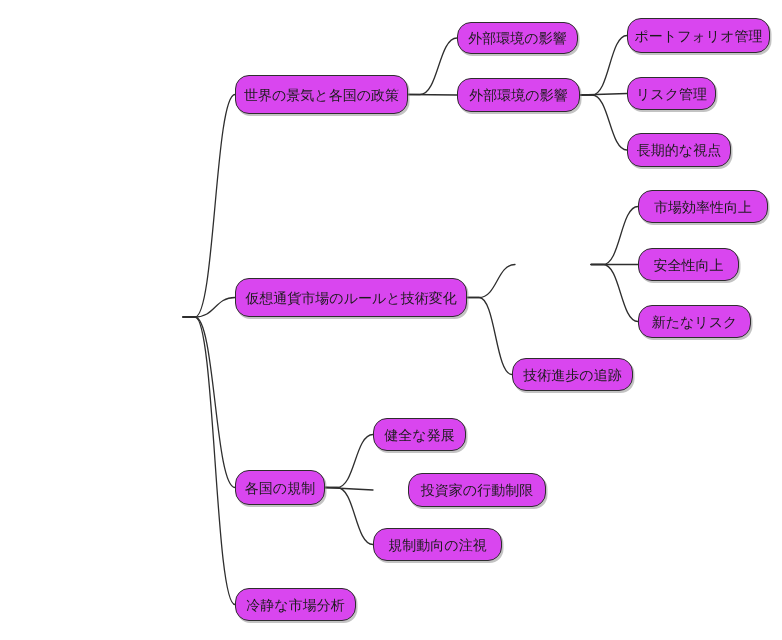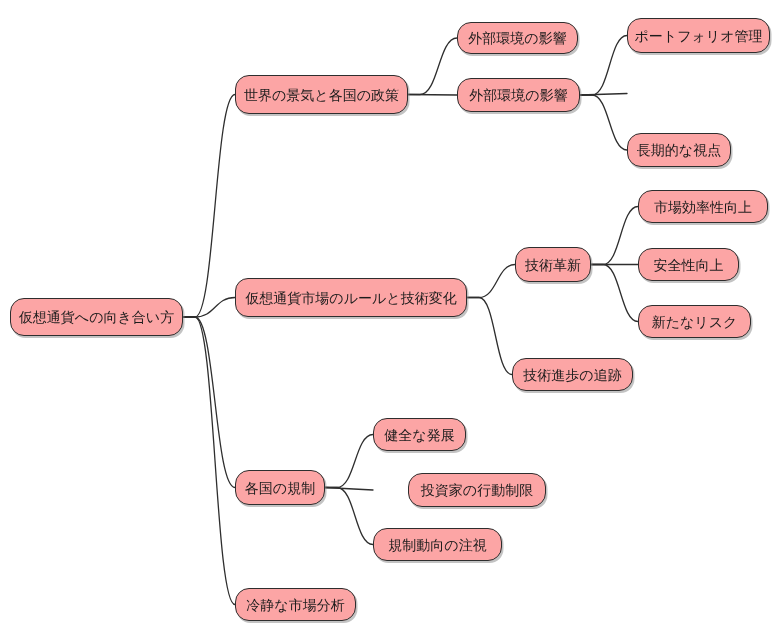--- a/index.html
+++ b/index.html
@@ -15,21 +15,21 @@
     position: absolute;
     left: 0; top: 0;
     width: 782px; height: 640px;
   }
   .node {
     position: absolute;
     box-sizing: border-box;
     display: flex;
     align-items: center;
     justify-content: center;
-    background: #fca5a5;
+    background: #d946ef;
     border: 1.5px solid #2e2e2e;
     border-radius: 14px;
     box-shadow: 1.5px 2px 0 rgba(135,135,135,0.5);
     font-size: 14px;
     color: #1c1c1c;
     white-space: nowrap;
     line-height: 1;
   }
 </style>
 </head>
@@ -49,28 +49,27 @@
       <path d="M467,297.5 L479,297.5 C497,297.5 497,264.5 515,264.5" fill="none" stroke="#2e2e2e" stroke-width="1.3" stroke-linecap="round"></path>
       <path d="M467,297.5 L479,297.5 C495.5,297.5 495.5,374.5 512,374.5" fill="none" stroke="#2e2e2e" stroke-width="1.3" stroke-linecap="round"></path>
       <path d="M591,264.5 L603,264.5 C620.5,264.5 620.5,206.5 638,206.5" fill="none" stroke="#2e2e2e" stroke-width="1.3" stroke-linecap="round"></path>
       <path d="M591,264.5 L638,264.5" fill="none" stroke="#2e2e2e" stroke-width="1.3" stroke-linecap="round"></path>
       <path d="M591,264.5 L603,264.5 C620.5,264.5 620.5,321.5 638,321.5" fill="none" stroke="#2e2e2e" stroke-width="1.3" stroke-linecap="round"></path>
       <path d="M325,487.5 L337,487.5 C355,487.5 355,434.5 373,434.5" fill="none" stroke="#2e2e2e" stroke-width="1.3" stroke-linecap="round"></path>
       <path d="M325,487.5 L373,490" fill="none" stroke="#2e2e2e" stroke-width="1.3" stroke-linecap="round"></path>
       <path d="M325,487.5 L337,487.5 C355,487.5 355,544.5 373,544.5" fill="none" stroke="#2e2e2e" stroke-width="1.3" stroke-linecap="round"></path>
     </svg>
 
-  <div class="node" id="n-root" style="left: 10px; top: 298px; width: 173px; height: 38px;">仮想通貨への向き合い方</div>
   <div class="node" id="n-world_policy" style="left: 235px; top: 75px; width: 173px; height: 39px;">世界の景気と各国の政策</div>
   <div class="node" id="n-external_env" style="left: 457px; top: 22px; width: 121px; height: 32px;">外部環境の影響</div>
   <div class="node" id="n-rate_hike" style="left: 457px; top: 78px; width: 123px; height: 34px;">外部環境の影響</div>
   <div class="node" id="n-portfolio" style="left: 627px; top: 18px; width: 143px; height: 35px;">ポートフォリオ管理</div>
+  <div class="node" id="n-risk_mgmt" style="left: 627px; top: 77px; width: 89px; height: 33px;">リスク管理</div>
   <div class="node" id="n-long_term" style="left: 627px; top: 133px; width: 104px; height: 34px;">長期的な視点</div>
-  <div class="node" id="n-market_rules" style="left: 235px; top: 278px; width: 232px; height: 39px; border-radius: 13px;">仮想通貨市場のルールと技術変化</div>
-  <div class="node" id="n-tech_innovation" style="left: 515px; top: 247px; width: 76px; height: 35px;">技術革新</div>
+  <div class="node" id="n-market_rules" style="left: 235px; top: 278px; width: 232px; height: 39px;">仮想通貨市場のルールと技術変化</div>
   <div class="node" id="n-market_efficiency" style="left: 638px; top: 190px; width: 130px; height: 33px;">市場効率性向上</div>
   <div class="node" id="n-safety" style="left: 638px; top: 248px; width: 101px; height: 33px;">安全性向上</div>
   <div class="node" id="n-new_risk" style="left: 638px; top: 305px; width: 113px; height: 33px;">新たなリスク</div>
   <div class="node" id="n-tech_tracking" style="left: 512px; top: 358px; width: 121px; height: 33px;">技術進歩の追跡</div>
   <div class="node" id="n-regulations" style="left: 235px; top: 470px; width: 90px; height: 35px;">各国の規制</div>
   <div class="node" id="n-sound_dev" style="left: 373px; top: 418px; width: 93px; height: 33px; text-align: center;">健全な発展</div>
   <div class="node" id="n-investor_limits" style="left: 373px; top: 473px; width: 138px; height: 34px; margin-left: 35px;">投資家の行動制限</div>
   <div class="node" id="n-watch_trends" style="left: 373px; top: 528px; width: 129px; height: 33px;">規制動向の注視</div>
   <div class="node" id="n-calm_analysis" style="left: 235px; top: 588px; width: 121px; height: 33px;">冷静な市場分析</div>
 </div>

